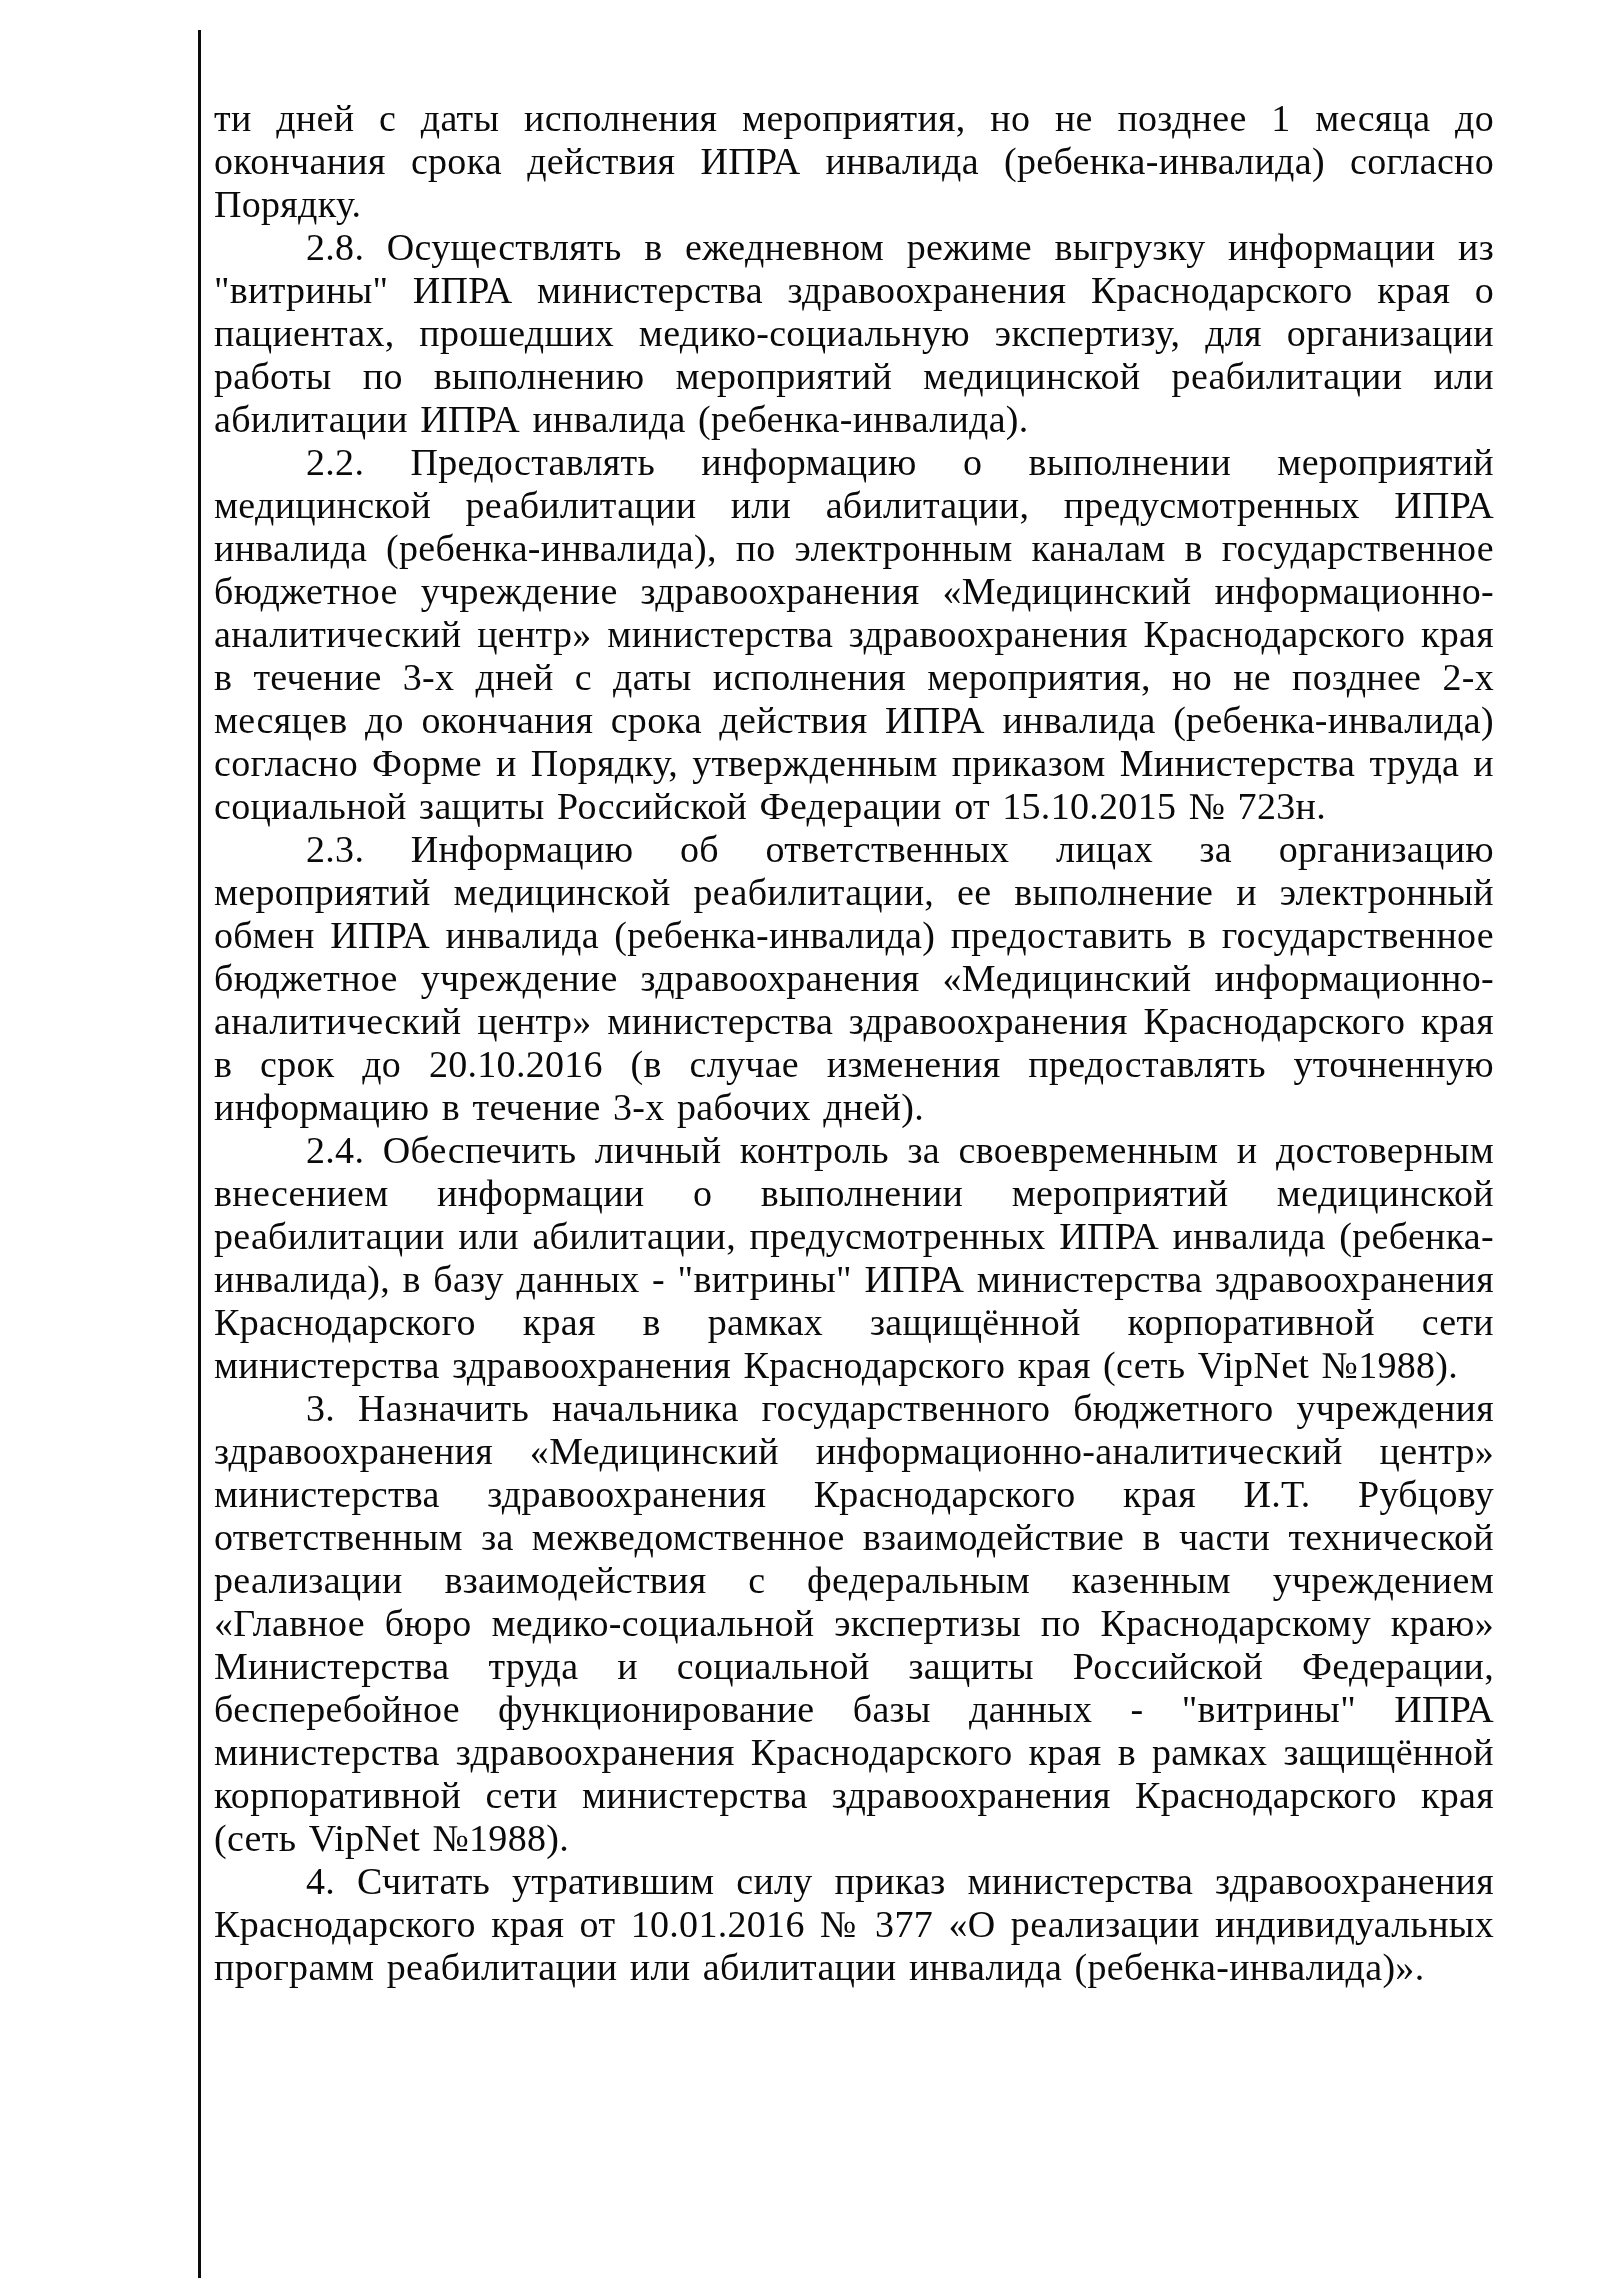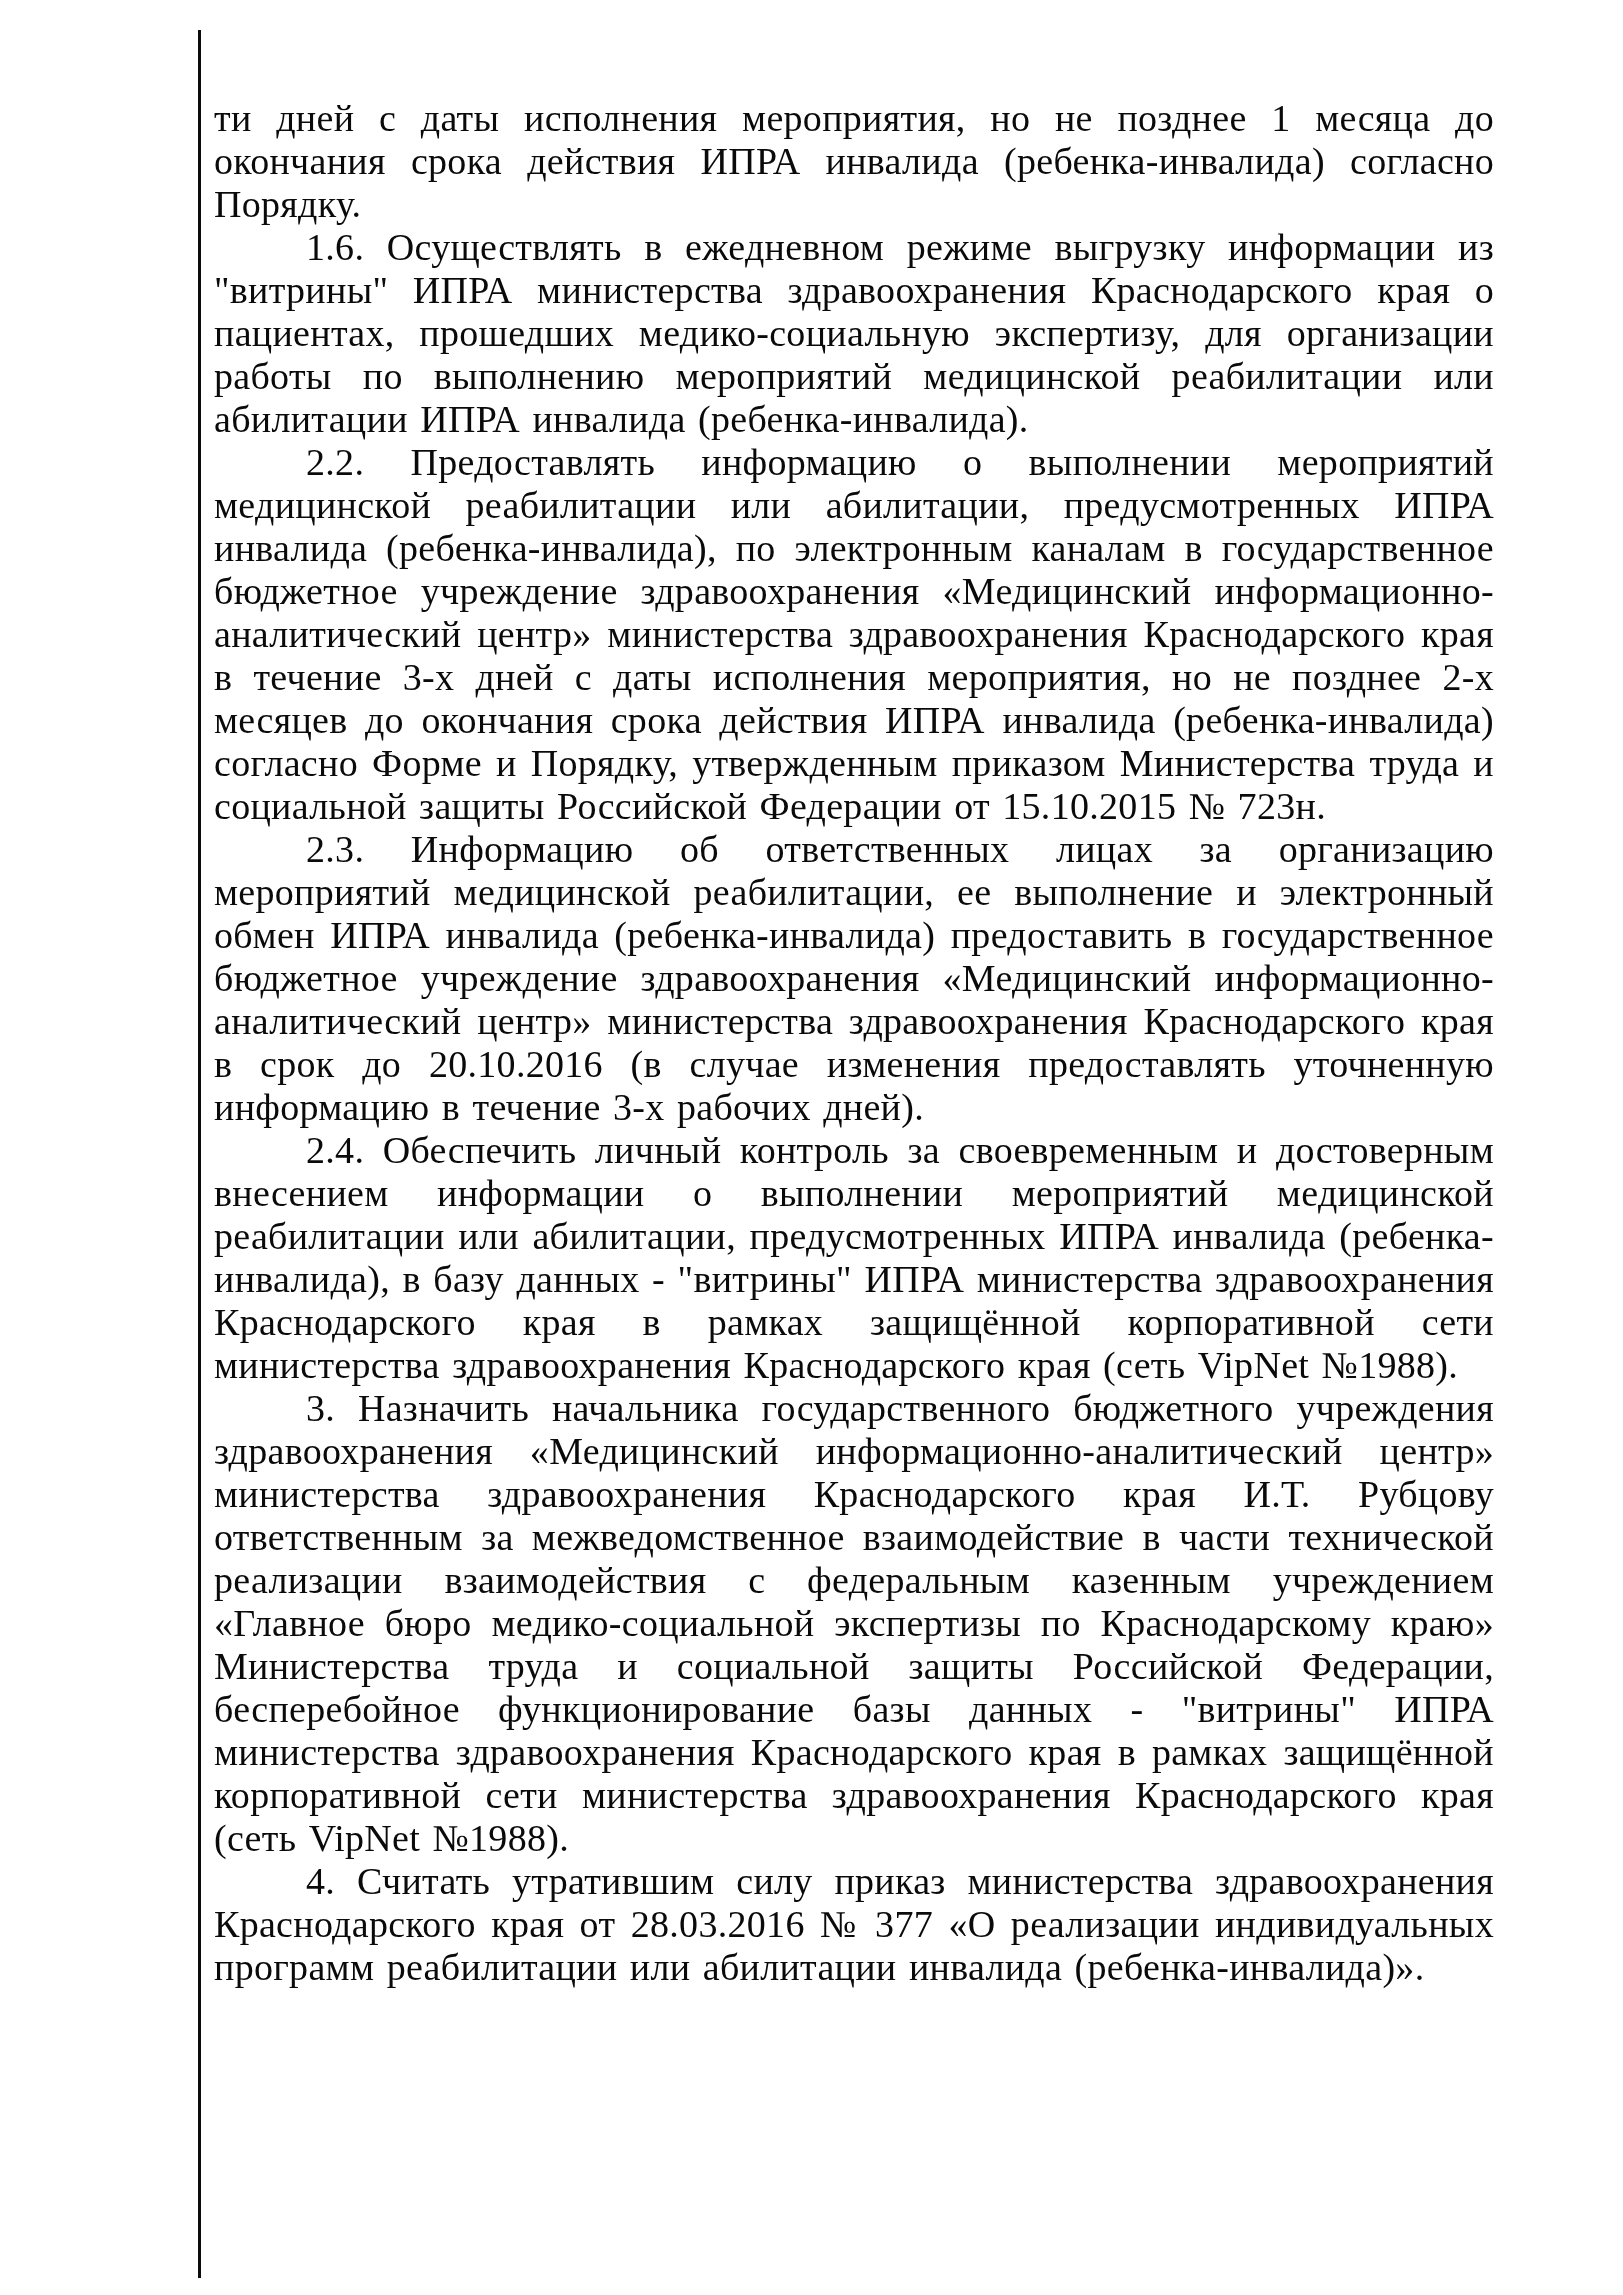--- a/index.html
+++ b/index.html
@@ -53,22 +53,22 @@
 </style>
 </head>
 <body>
 
 <div class="page">
 
   <div class="margin-rule"></div>
 
   <main class="text-block">
     <p class="para continuation">ти дней с даты исполнения мероприятия, но не позднее 1 месяца до окончания срока действия ИПРА инвалида (ребенка-инвалида) согласно Порядку.</p>
-    <p class="para">1.6. Осуществлять в ежедневном режиме выгрузку информации из "витрины" ИПРА министерства здравоохранения Краснодарского края о пациентах, прошедших медико-социальную экспертизу, для организации работы по выполнению мероприятий медицинской реабилитации или абилитации ИПРА инвалида (ребенка-инвалида).</p>
+    <p class="para">2.8. Осуществлять в ежедневном режиме выгрузку информации из "витрины" ИПРА министерства здравоохранения Краснодарского края о пациентах, прошедших медико-социальную экспертизу, для организации работы по выполнению мероприятий медицинской реабилитации или абилитации ИПРА инвалида (ребенка-инвалида).</p>
     <p class="para">2.2. Предоставлять информацию о выполнении мероприятий медицинской реабилитации или абилитации, предусмотренных ИПРА инвалида (ребенка-инвалида), по электронным каналам в государственное бюджетное учреждение здравоохранения «Медицинский информационно-аналитический центр» министерства здравоохранения Краснодарского края в течение 3-х дней с даты исполнения мероприятия, но не позднее 2-х месяцев до окончания срока действия ИПРА инвалида (ребенка-инвалида) согласно Форме и Порядку, утвержденным приказом Министерства труда и социальной защиты Российской Федерации от 15.10.2015  № 723н.</p>
     <p class="para">2.3. Информацию об ответственных лицах за организацию мероприятий медицинской реабилитации, ее выполнение и электронный обмен ИПРА инвалида (ребенка-инвалида) предоставить в государственное бюджетное учреждение здравоохранения «Медицинский информационно-аналитический центр» министерства здравоохранения Краснодарского края в срок до 20.10.2016 (в случае изменения предоставлять уточненную информацию в течение 3-х рабочих дней).</p>
     <p class="para">2.4. Обеспечить личный контроль за своевременным и достоверным внесением информации о выполнении мероприятий медицинской реабилитации или абилитации, предусмотренных ИПРА инвалида (ребенка-инвалида), в базу данных - "витрины" ИПРА министерства здравоохранения Краснодарского края в рамках защищённой корпоративной сети министерства здравоохранения Краснодарского края (сеть VipNet №1988).</p>
     <p class="para">3. Назначить начальника государственного бюджетного учреждения здравоохранения «Медицинский информационно-аналитический центр» министерства здравоохранения Краснодарского края И.Т. Рубцову ответственным за межведомственное взаимодействие в части технической реализации взаимодействия с федеральным казенным учреждением «Главное бюро медико-социальной экспертизы по Краснодарскому краю» Министерства труда и социальной защиты Российской Федерации, бесперебойное функционирование базы данных - "витрины" ИПРА министерства здравоохранения Краснодарского края в рамках защищённой корпоративной сети министерства здравоохранения Краснодарского края (сеть VipNet №1988).</p>
-    <p class="para">4. Считать утратившим силу приказ министерства здравоохранения Краснодарского края от 28.03.2016 № 377 «О реализации индивидуальных программ реабилитации или абилитации инвалида (ребенка-инвалида)».</p>
+    <p class="para">4. Считать утратившим силу приказ министерства здравоохранения Краснодарского края от 10.01.2016 № 377 «О реализации индивидуальных программ реабилитации или абилитации инвалида (ребенка-инвалида)».</p>
   </main>
 
 </div>
 
 
 </body></html>

